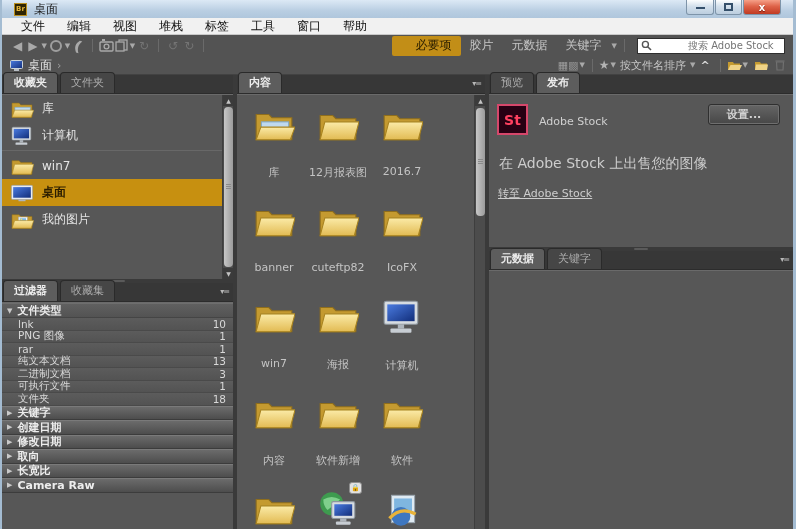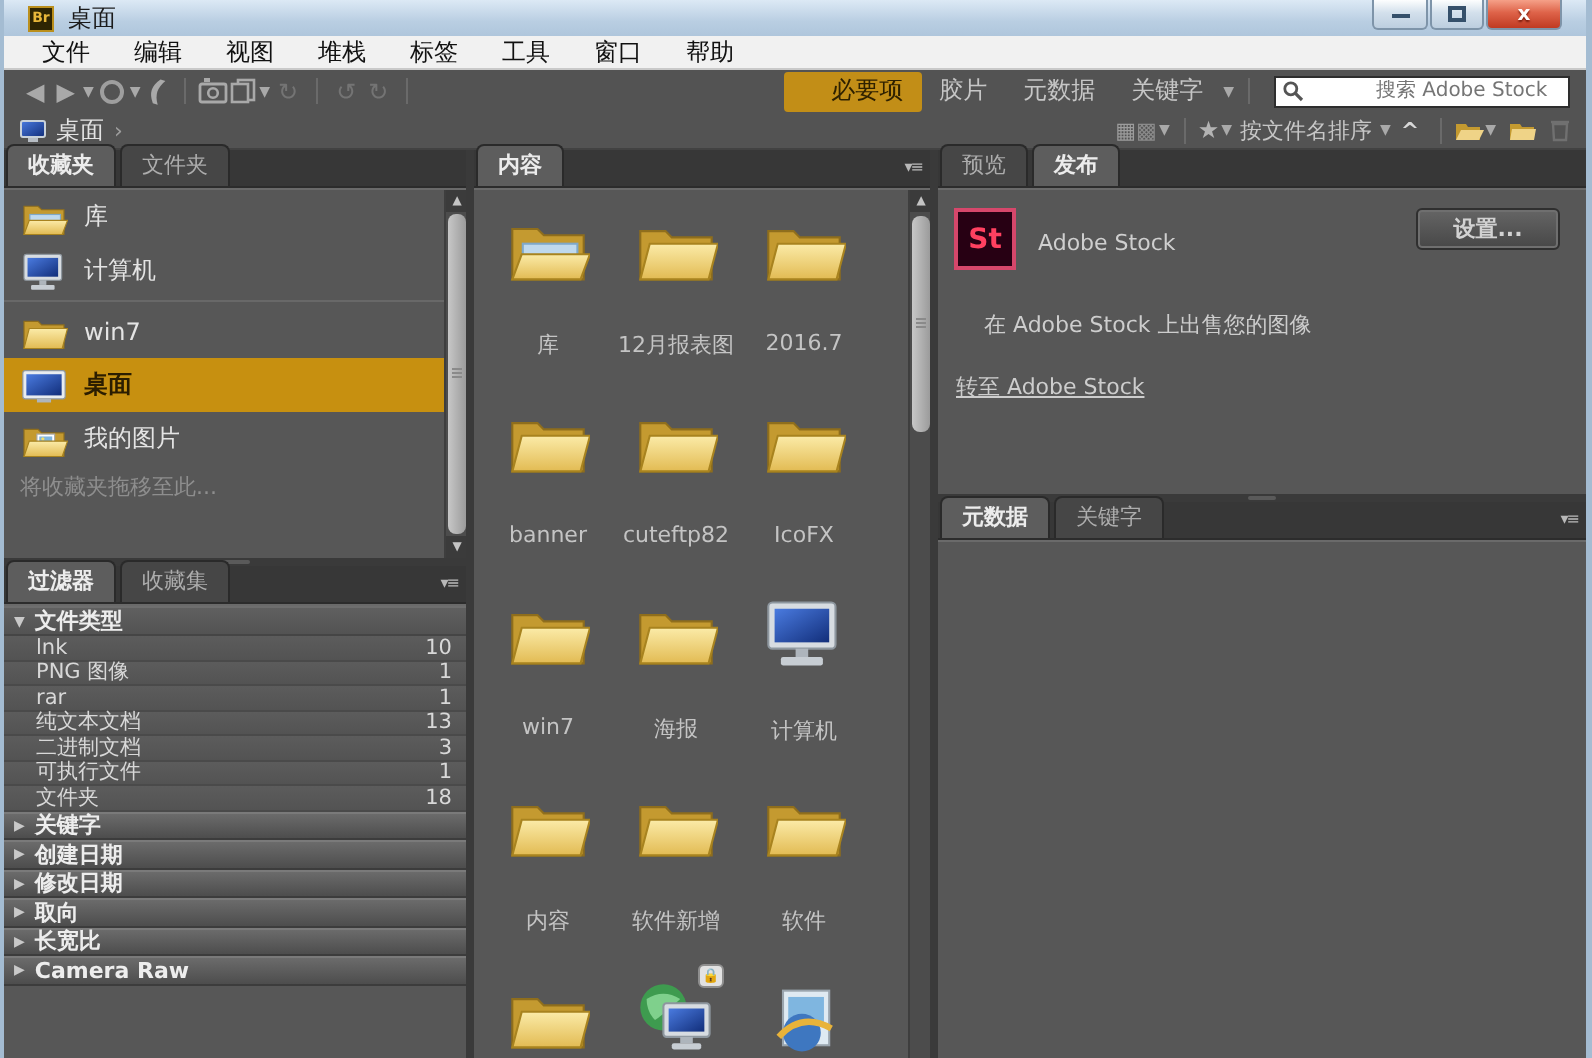--- a/index.html
+++ b/index.html
@@ -38,21 +38,21 @@
   .crumb { display:flex; align-items:center; gap:5px; }
   .crumb-label { font-size:12px; color:#E3E3E3; }
   .crumb-sep { font-size:11px; color:#9E9E9E; }
   .sort-label { font-size:11px; color:#C6C6C6; margin:0 3px; white-space:nowrap; }
   .chev-up { color:#D8D8D8; font-size:11px; font-weight:bold; margin:0 4px; }
   .sq1 { color:#9C9C9C; font-size:11px; } .sq2 { color:#8B8B8B; font-size:11px; }
   .star { color:#B3B3B3; font-size:12px; }
   
   .main { height:454px; background:#3A3A3A; display:flex; }
   .col-left { width:231px; display:flex; flex-direction:column; margin-right:4px; }
-  .col-mid { width:228px; display:flex; flex-direction:column; margin-right:4px; }
+  .col-mid { width:248px; display:flex; flex-direction:column; margin-right:4px; }
   .col-right { flex:1; display:flex; flex-direction:column; }
   .tabstrip { height:19px; background:#373737; display:flex; align-items:flex-end; padding-left:1px; position:relative; border-bottom:1px solid #2C2C2C; }
   .ptab { font-size:11px; padding:2px 10px 3px; border-radius:4px 4px 0 0; border:1px solid #2A2A2A; border-bottom:none; margin-right:2px; white-space:nowrap; }
   .ptab.active { background:#5D5D5D; color:#ECECEC; font-weight:bold; }
   .ptab.inactive { background:#464646; color:#ADADAD; }
   .pmenu { position:absolute; right:4px; top:4px; color:#B8B8B8; font-size:8px; letter-spacing:-1px; }
   .pbody { flex:1; background:#575757; border-top:1px solid #6A6A6A; position:relative; overflow:hidden; }
   .hsplit { height:4px; background:#3A3A3A; position:relative; }
   .hsplit::after { content:""; position:absolute; left:50%; top:1px; width:14px; height:2px; margin-left:-7px; background:#5A5A5A; border-radius:1px; }
   
@@ -81,21 +81,21 @@
     background:linear-gradient(#6B6B6B,#4D4D4D); border-top:1px solid #7A7A7A; border-bottom:1px solid #3C3C3C; white-space:nowrap; }
   
   .grid { position:absolute; left:0; top:0; right:11px; bottom:0; display:grid; grid-template-columns:repeat(3,64px); grid-auto-rows:96px; padding:4px 0 0 5px; }
   .cell { display:flex; flex-direction:column; align-items:center; padding-top:8px; position:relative; }
   .cell .cl { margin-top:22px; font-size:11px; color:#C4C4C4; white-space:nowrap; }
   .badge-lock { position:absolute; top:-1px; right:8px; width:13px; height:12px; background:#E2E2E2; border:1px solid #8F8F8F; border-radius:3px; font-size:7px; line-height:11px; text-align:center; color:#555; }
   
   .stock-logo { position:absolute; left:8px; top:9px; width:31px; height:31px; background:#270013; border:2px solid #D6476B; color:#FF4060; font-weight:bold; font-size:14px; display:flex; align-items:center; justify-content:center; }
   .stock-name { position:absolute; left:50px; top:20px; font-size:11px; color:#CFCFCF; }
   .settings-btn { position:absolute; right:13px; top:9px; width:72px; height:21px; background:linear-gradient(#656565,#474747); border:1px solid #2F2F2F; box-shadow:inset 0 0 0 1px #6F6F6F; border-radius:3px; color:#D2D2D2; font-size:11px; text-align:center; line-height:19px;font-weight:bold; }
-  .stock-desc { position:absolute; left:23px; top:60px; font-size:11px; color:#CDCDCD; white-space:nowrap; }
+  .stock-desc { position:absolute; left:10px; top:60px; font-size:14px; color:#CDCDCD; white-space:nowrap; }
   .stock-link { position:absolute; left:9px; top:91px; font-size:11px; color:#CDCDCD; text-decoration:underline; white-space:nowrap; }
   .ic-inline { display:inline-flex; }
 </style>
 </head>
 <body>
 
 <svg width="0" height="0" style="position:absolute">
   <defs>
     <linearGradient id="fg" x1="0" y1="0" x2="0" y2="1">
       <stop offset="0" stop-color="#FBEBA8"></stop>
@@ -284,21 +284,20 @@
                 <svg width="24" height="20" viewBox="0 0 40 34">
                     <path d="M3 8 L15 8 L18 11 L37 11 L37 31 L3 31 Z" fill="#C49A30" stroke="#8F6E1C"></path>
                     <rect x="14" y="12" width="15" height="13" fill="#FFF" stroke="#AAA"></rect>
                     <rect x="16" y="14" width="11" height="7" fill="#7FB6E0"></rect>
                     <circle cx="19" cy="16" r="1.4" fill="#F3E06A"></circle>
                     <path d="M3 31 L7.5 18 L40 18 L35.5 31 Z" fill="url(#fg)" stroke="#A8831F"></path>
                   </svg>
               </span>
               <span class="lbl">我的图片</span>
             </div>
-            <div class="drop-hint">将收藏夹拖移至此...</div>
           </div>
           <div class="vscroll">
             <div class="sbtn up">▲</div>
             <div class="sthumb" style="top:12px; bottom:12px;">
                 <div class="grip"></div>
               </div>
             <div class="sbtn down">▼</div>
           </div>
         </div>
       </div>

